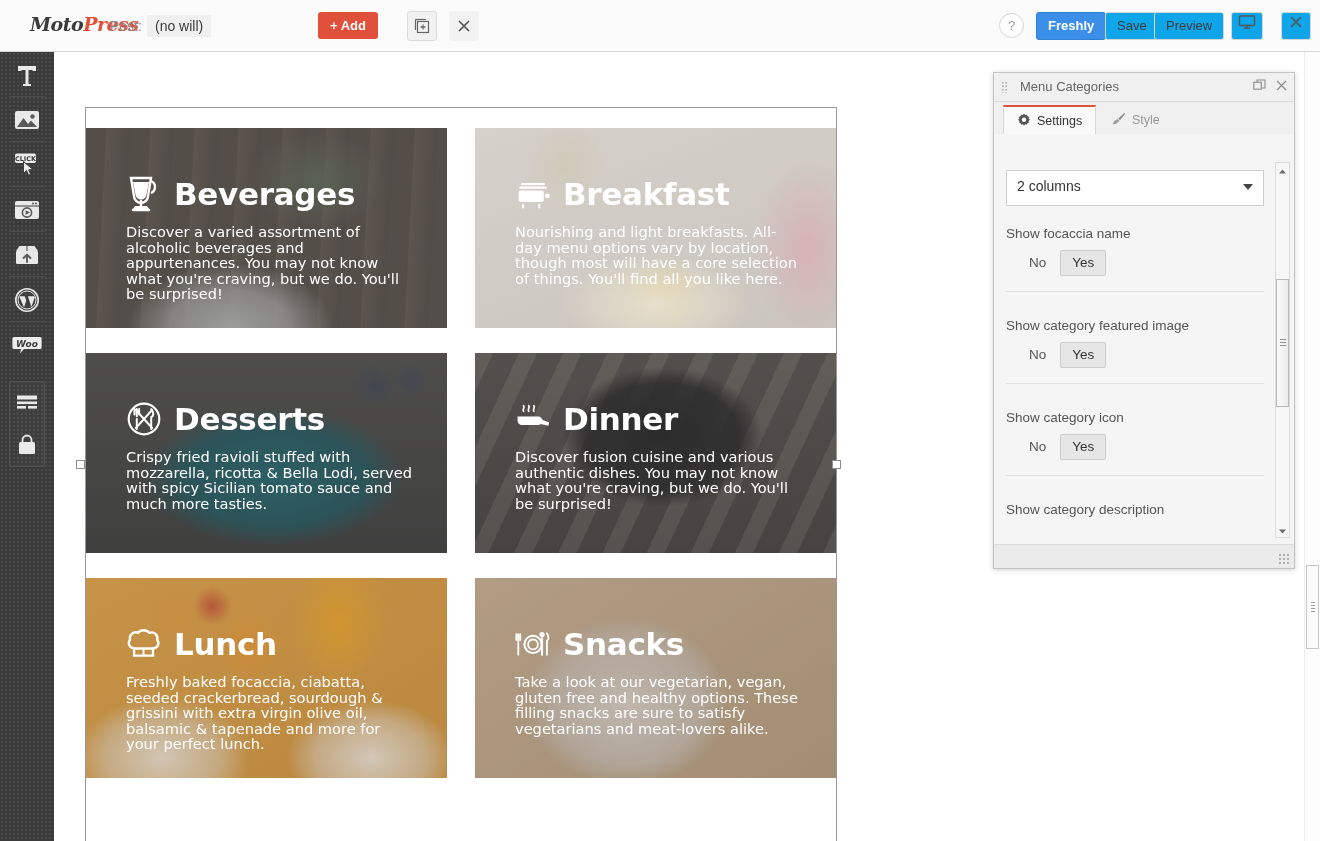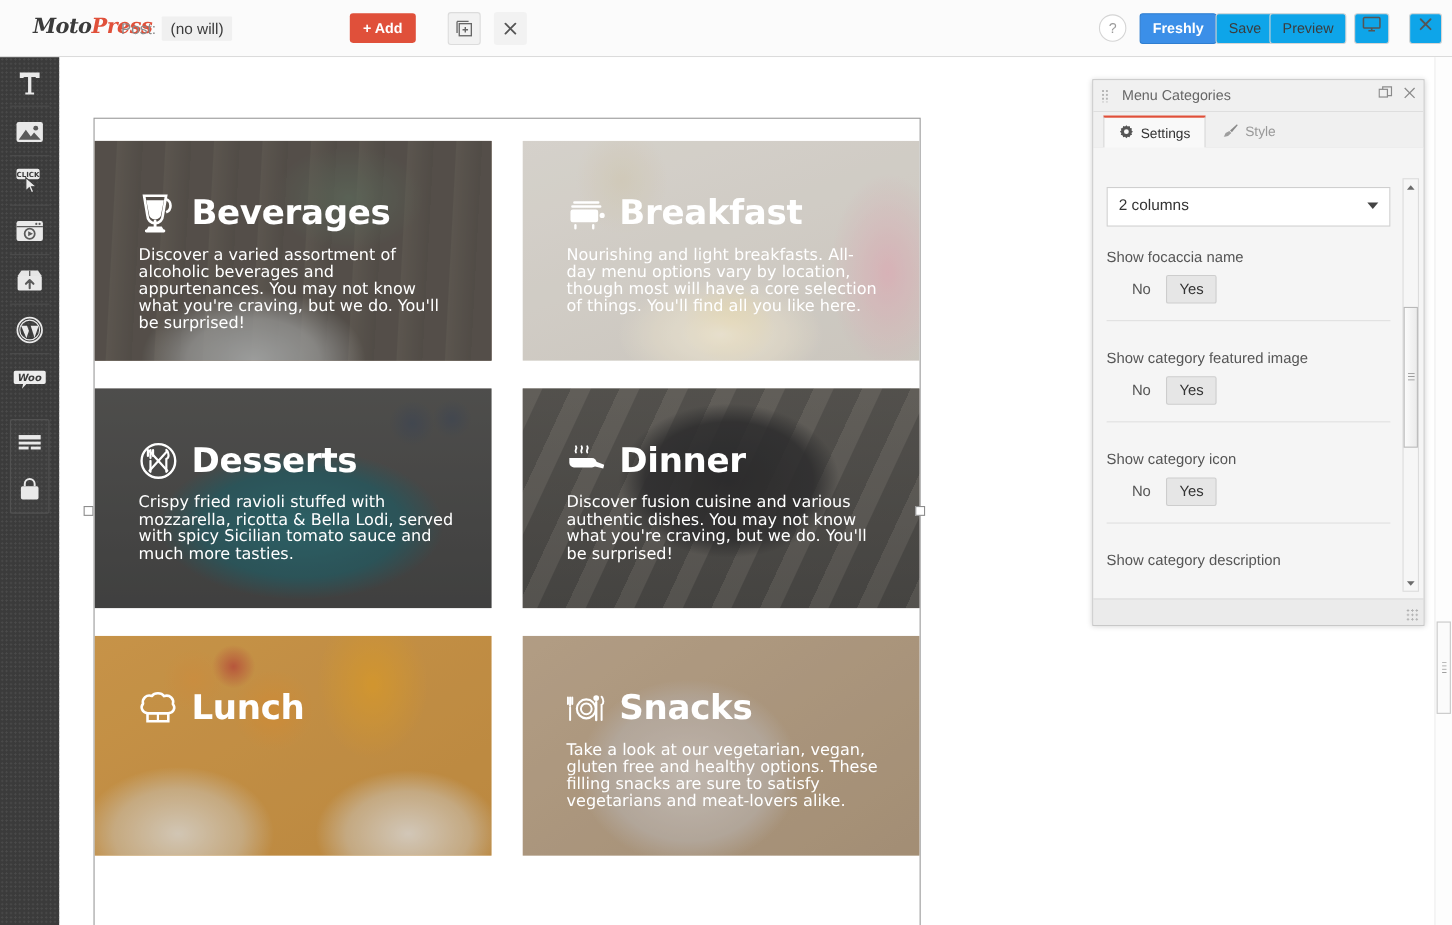--- a/index.html
+++ b/index.html
@@ -550,20 +550,21 @@
                 <div class="head">
                   <span class="cat-icon">
                     <svg width="40" height="36" viewBox="0 0 40 36">
                       <path d="M9 23 C3.5 22 1.5 17 4.5 13.2 C3.2 8 8 3.5 13.5 5.5 C16 1.8 23 1.8 25.8 5.6 C31.4 3.6 36.3 8.6 34.6 13.6 C37.6 17.2 35.6 22.2 30 23" fill="none" stroke="#fff" stroke-width="2.6" stroke-linejoin="round"></path>
                       <path d="M9 23 H30 V31 H9 Z" fill="none" stroke="#fff" stroke-width="2.6"></path>
                       <path d="M19.5 23 V31" stroke="#fff" stroke-width="2.2"></path>
                     </svg>
                   </span>
                   <h3>Lunch</h3>
                 </div>
+                <p>Freshly baked focaccia, ciabatta, seeded crackerbread, sourdough &amp; grissini with extra virgin olive oil, balsamic &amp; tapenade and more for your perfect lunch.</p>
               </div>
             </div>
             <div class="card">
               <div class="photo ph-snacks"></div>
               <div class="tint tint-warm"></div>
               <div class="content">
                 <div class="head">
                   <span class="cat-icon">
                     <svg width="44" height="32" viewBox="0 0 44 32">
                       <path d="M4 4 V13 M4 15 V29 M1.6 4 V11 M6.4 4 V11" stroke="#fff" stroke-width="2.2" stroke-linecap="round"></path>

